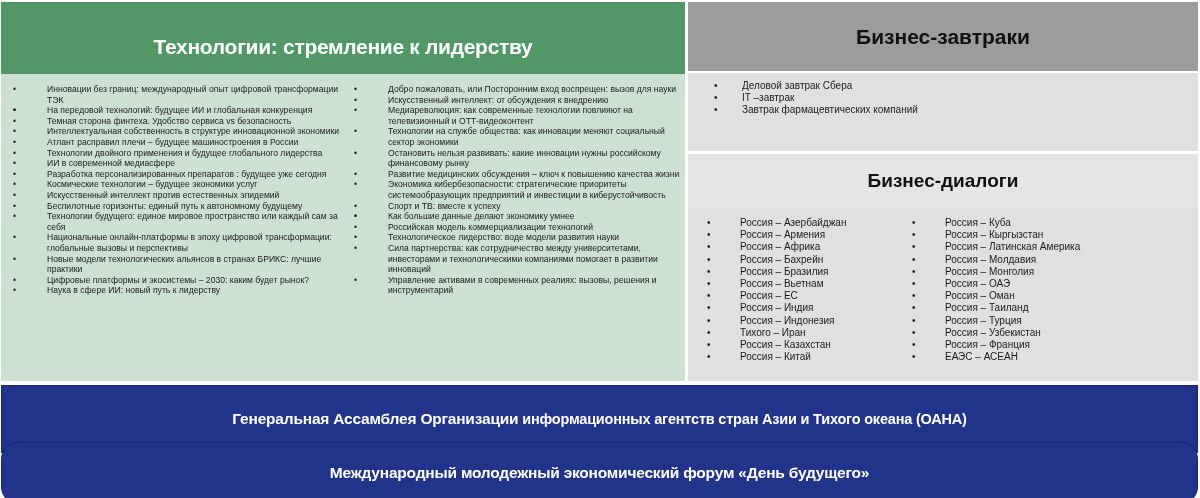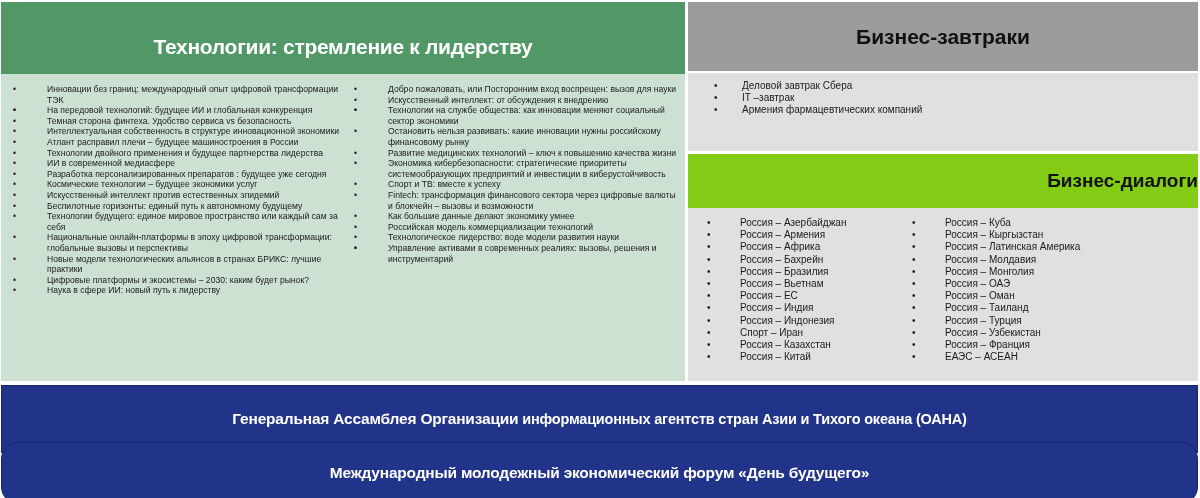--- a/index.html
+++ b/index.html
@@ -24,22 +24,22 @@
 
   
   #breakfast-header { left: 688px; top: 2px; width: 510px; height: 69px; background: #9c9c9a;
     display: flex; align-items: center; justify-content: center; }
   #breakfast-header span { font-weight: bold; font-size: 21px; color: #111; }
   #breakfast-body { left: 688px; top: 73px; width: 510px; height: 78px; background: #e0e0e0; padding-top: 7px; }
   #breakfast-body ul.blist li { font-size: 10px; line-height: 12px; padding-left: 54px; }
   #breakfast-body ul.blist li .bullet { left: 26px; }
 
   
-  #dialogues-header { left: 688px; top: 154px; width: 510px; height: 54px; background: #84cc16;
-    display: flex; align-items: center; justify-content: flex-end; }
+  #dialogues-header { left: 688px; top: 154px; width: 510px; height: 54px; background: #e5e5e5;
+    display: flex; align-items: center; justify-content: center; }
   #dialogues-header span { font-weight: bold; font-size: 19px; color: #111; }
   #dialogues-body { left: 688px; top: 208px; width: 510px; height: 173px; background: #e0e0e0; }
   #dialogues-body .col { top: 9px; }
   #dlg-col-left { left: 0; width: 205px; }
   #dlg-col-right { left: 205px; width: 300px; }
   #dialogues-body ul.blist li { font-size: 10px; line-height: 12.2px; padding-left: 52px; }
   #dialogues-body ul.blist li .bullet { left: 19px; }
 
   
   .banner { left: 1px; width: 1197px; background: #22338a; border: 1px solid #1a2770;
@@ -57,80 +57,80 @@
 </div>
 <div class="block" id="tech-body">
   <div class="col" id="tech-col-left">
     <ul class="blist">
         <li><span class="bullet">•</span><span>Инновации без границ: международный опыт цифровой трансформации ТЭК</span></li>
         <li><span class="bullet">•</span></li>
         <li><span class="bullet">•</span><span>На передовой технологий: будущее ИИ и глобальная конкуренция</span></li>
         <li><span class="bullet">•</span><span>Темная сторона финтеха. Удобство сервиса vs безопасность</span></li>
         <li><span class="bullet">•</span><span>Интеллектуальная собственность в структуре инновационной экономики</span></li>
         <li><span class="bullet">•</span><span>Атлант расправил плечи – будущее машиностроения в России</span></li>
-        <li><span class="bullet">•</span><span>Технологии двойного применения и будущее партнерства лидерства</span></li>
+        <li><span class="bullet">•</span><span>Технологии двойного применения и будущее глобального лидерства</span></li>
         <li><span class="bullet">•</span><span>ИИ в современной медиасфере</span></li>
         <li><span class="bullet">•</span><span>Разработка персонализированных препаратов : будущее уже сегодня</span></li>
         <li><span class="bullet">•</span><span>Космические технологии – будущее экономики услуг</span></li>
         <li><span class="bullet">•</span><span>Искусственный интеллект против естественных эпидемий</span></li>
         <li><span class="bullet">•</span><span>Беспилотные горизонты: единый путь к автономному будущему</span></li>
         <li><span class="bullet">•</span><span>Технологии будущего: единое мировое пространство или каждый сам за себя</span></li>
         <li><span class="bullet">•</span><span>Национальные онлайн-платформы в эпоху цифровой трансформации: глобальные вызовы и перспективы</span></li>
         <li><span class="bullet">•</span><span>Новые модели технологических альянсов в странах БРИКС: лучшие практики</span></li>
         <li><span class="bullet">•</span><span>Цифровые платформы и экосистемы – 2030: каким будет рынок?</span></li>
         <li><span class="bullet">•</span><span>Наука в сфере ИИ: новый путь к лидерству</span></li>
       </ul>
   </div>
   <div class="col" id="tech-col-right">
     <ul class="blist">
         <li><span class="bullet">•</span><span>Добро пожаловать, или Посторонним вход воспрещен: вызов для науки</span></li>
         <li><span class="bullet">•</span><span>Искусственный интеллект: от обсуждения к внедрению</span></li>
-        <li><span class="bullet">•</span></li>
+        <li><span class="bullet">•</span><span>Медиареволюция: как современные технологии повлияют на телевизионный и ОТТ-видеоконтент</span></li>
         <li><span class="bullet">•</span><span>Технологии на службе общества: как инновации меняют социальный сектор экономики</span></li>
         <li><span class="bullet">•</span><span>Остановить нельзя развивать: какие инновации нужны российскому финансовому рынку</span></li>
-        <li><span class="bullet">•</span><span>Развитие медицинских технологий – ключ к повышению качества жизни</span></li>
+        <li><span class="bullet">•</span><span>Развитие медицинских обсуждения – ключ к повышению качества жизни</span></li>
         <li><span class="bullet">•</span><span>Экономика кибербезопасности: стратегические приоритеты системообразующих предприятий и инвестиции в киберустойчивость</span></li>
         <li><span class="bullet">•</span><span>Спорт и ТВ: вместе к успеху</span></li>
-        <li><span class="bullet">•</span><span>Fintech: трансформация финансового сектора через цифровые валюты и блокчейн – вызовы и возможности</span></li>
+        <li><span class="bullet">•</span></li>
         <li><span class="bullet">•</span><span>Как большие данные делают экономику умнее</span></li>
         <li><span class="bullet">•</span><span>Российская модель коммерциализации технологий</span></li>
         <li><span class="bullet">•</span><span>Технологическое лидерство: воде модели развития науки</span></li>
-        <li><span class="bullet">•</span></li>
+        <li><span class="bullet">•</span><span>Сила партнерства: как сотрудничество между университетами, инвесторами и технологическими компаниями помогает в развитии инноваций</span></li>
         <li><span class="bullet">•</span><span>Управление активами в современных реалиях: вызовы, решения и инструментарий</span></li>
       </ul>
   </div>
 </div>
 
 <div class="block" id="breakfast-header">
   <span>Бизнес-завтраки</span>
 </div>
 <div class="block" id="breakfast-body">
   <ul class="blist">
       <li><span class="bullet">•</span><span>Деловой завтрак Сбера</span></li>
       <li><span class="bullet">•</span><span>IT –завтрак</span></li>
-      <li><span class="bullet">•</span><span>Армения фармацевтических компаний</span></li>
+      <li><span class="bullet">•</span><span>Завтрак фармацевтических компаний</span></li>
     </ul>
 </div>
 
 <div class="block" id="dialogues-header">
   <span>Бизнес-диалоги</span>
 </div>
 <div class="block" id="dialogues-body">
   <div class="col" id="dlg-col-left">
     <ul class="blist">
         <li><span class="bullet">•</span><span>Россия – Азербайджан</span></li>
         <li><span class="bullet">•</span><span>Россия – Армения</span></li>
         <li><span class="bullet">•</span><span>Россия – Африка</span></li>
         <li><span class="bullet">•</span><span>Россия – Бахрейн</span></li>
         <li><span class="bullet">•</span><span>Россия – Бразилия</span></li>
         <li><span class="bullet">•</span><span>Россия – Вьетнам</span></li>
         <li><span class="bullet">•</span><span>Россия – ЕС</span></li>
         <li><span class="bullet">•</span><span>Россия – Индия</span></li>
         <li><span class="bullet">•</span><span>Россия – Индонезия</span></li>
-        <li><span class="bullet">•</span><span>Спорт – Иран</span></li>
+        <li><span class="bullet">•</span><span>Тихого – Иран</span></li>
         <li><span class="bullet">•</span><span>Россия – Казахстан</span></li>
         <li><span class="bullet">•</span><span>Россия – Китай</span></li>
       </ul>
   </div>
   <div class="col" id="dlg-col-right">
     <ul class="blist">
         <li><span class="bullet">•</span><span>Россия – Куба</span></li>
         <li><span class="bullet">•</span><span>Россия – Кыргызстан</span></li>
         <li><span class="bullet">•</span><span>Россия – Латинская Америка</span></li>
         <li><span class="bullet">•</span><span>Россия – Молдавия</span></li>

